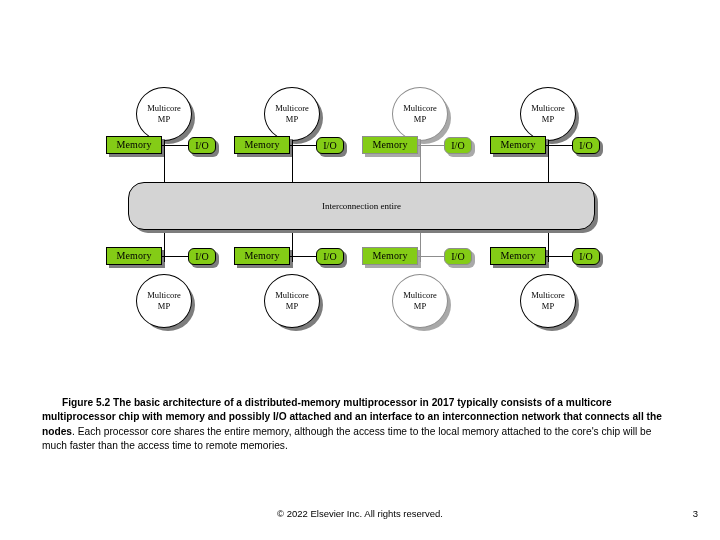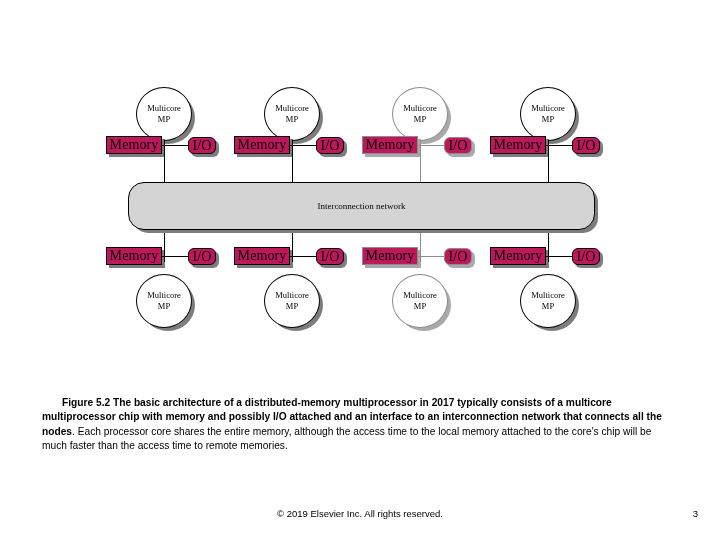--- a/index.html
+++ b/index.html
@@ -55,24 +55,24 @@
   .rail {
     position: absolute;
     height: 1px;
     background: #000000;
   }
   .rail.faded { background: #8d8d8d; }
 
   
   .memory-box, .io-box {
     position: absolute;
-    background: #be185d;
+    background: #84cc16;
     border: 1px solid #000000;
     box-sizing: border-box;
-    font-size: 14px;
+    font-size: 10px;
     line-height: 1;
     display: flex;
     align-items: center;
     justify-content: center;
     letter-spacing: 0.1px;
     box-shadow: 3px 3px 0 0 #7d7d7d;
     white-space: nowrap;
   }
   .memory-box { width: 56px; height: 18px; }
   .io-box { width: 28px; height: 17px; border-radius: 6px; }
@@ -259,24 +259,24 @@
         <div class="memory-box" style="left: 0px; top: 187px;">
           <span>Memory</span>
         </div>
         <div class="io-box" style="left: 82px; top: 188px;">
           <span>I/O</span>
         </div>
         <div class="rail" style="left: 56px; top: 196px; width: 26px;"></div>
         <div class="stem" style="left: 58px; top: 170px; height: 32px;"></div>
       </div>
       <div id="bus">
-      <span>Interconnection network</span>
+      <span>Interconnection entire</span>
     </div>
   </div>
 
   <div id="caption">
     <b>Figure 5.2 The basic architecture of a distributed-memory multiprocessor in 2017 typically consists of a multicore multiprocessor chip with memory and possibly I/O attached and an interface to an interconnection network that connects all the nodes</b><span>. Each processor core shares the entire memory, although the access time to the local memory attached to the core's chip will be much faster than the access time to remote memories.</span>
   </div>
 
-  <div id="copyright">© 2019 Elsevier Inc. All rights reserved.</div>
+  <div id="copyright">© 2022 Elsevier Inc. All rights reserved.</div>
   <div id="page-number">3</div>
 
 </div>
 
 </body></html>

